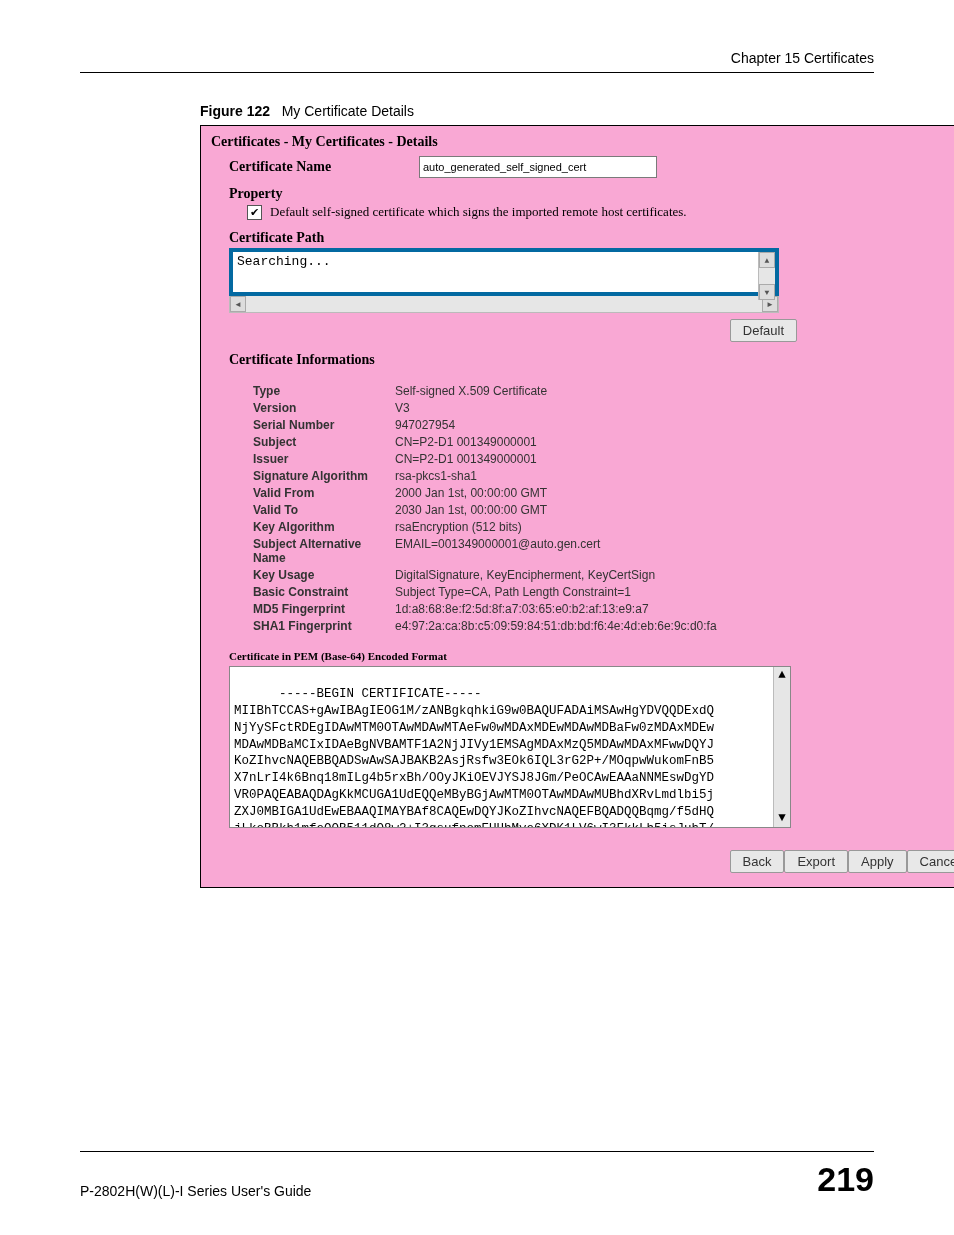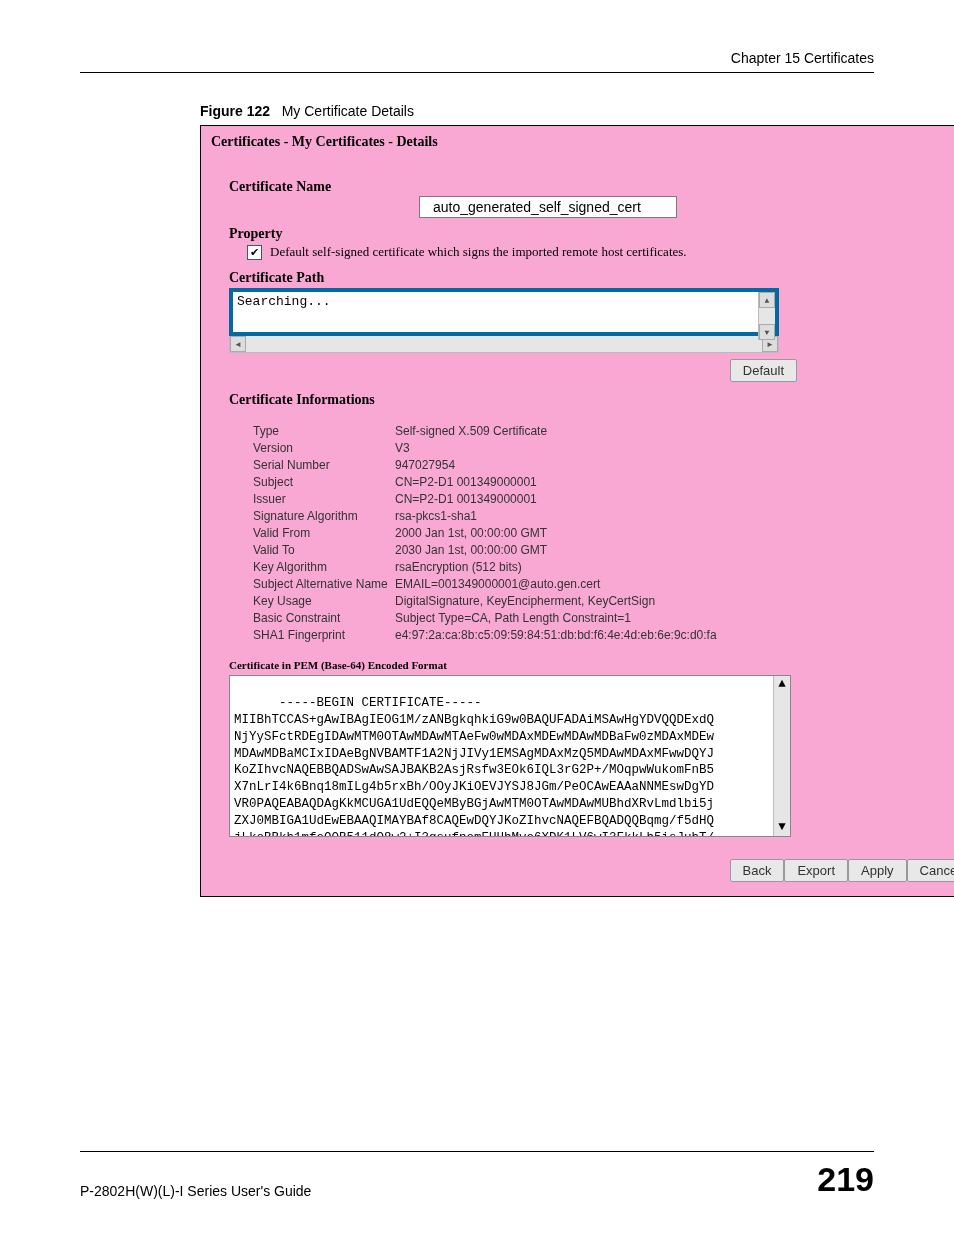--- a/index.html
+++ b/index.html
@@ -52,26 +52,25 @@
     margin: 4px 0 8px 18px;
   }
   .label-bold {
     font-weight: bold;
     font-size: 14px;
     width: 190px;
   }
   .text-input {
     border: 1px solid #7a7a7a;
     font-family: Arial, sans-serif;
-    font-size: 14px;
-    padding: 1px 13px;
+    font-size: 11px;
+    padding: 1px 3px;
     width: 230px;
     height: 18px;
     background: #fff;
-    margin-top: 40px;
   }
   .section-label {
     font-weight: bold;
     font-size: 14px;
     margin: 6px 0 2px 18px;
   }
   .checkbox-row {
     margin-left: 36px;
     font-size: 13px;
     display: flex;
@@ -148,21 +147,21 @@
     cursor: pointer;
     color: #333;
   }
   .info-table {
     margin-left: 40px;
     font-family: Arial, sans-serif;
     font-size: 12px;
     color: #333;
   }
   .info-table td { vertical-align: top; padding: 0 0 1px 0; }
-  .info-table td:first-child { width: 140px; }
+  .info-table td:first-child { width: 140px; font-weight: bold; }
   .pem-label {
     font-weight: bold;
     font-size: 11px;
     margin: 14px 0 4px 18px;
     font-family: "Times New Roman", serif;
   }
   .pem-box {
     margin-left: 18px;
     width: 562px;
     height: 162px;
@@ -302,20 +301,24 @@
           </tr>
       <tr>
             <td>Key Usage</td>
             <td>DigitalSignature, KeyEncipherment, KeyCertSign</td>
           </tr>
       <tr>
             <td>Basic Constraint</td>
             <td>Subject Type=CA, Path Length Constraint=1</td>
           </tr>
       <tr>
+            <td>MD5 Fingerprint</td>
+            <td>1d:a8:68:8e:f2:5d:8f:a7:03:65:e0:b2:af:13:e9:a7</td>
+          </tr>
+      <tr>
             <td>SHA1 Fingerprint</td>
             <td>e4:97:2a:ca:8b:c5:09:59:84:51:db:bd:f6:4e:4d:eb:6e:9c:d0:fa</td>
           </tr>
     </tbody>
       </table>
 
     <div class="pem-label">Certificate in PEM (Base-64) Encoded Format</div>
     <div class="pem-box">
       <span>-----BEGIN CERTIFICATE-----
 MIIBhTCCAS+gAwIBAgIEOG1M/zANBgkqhkiG9w0BAQUFADAiMSAwHgYDVQQDExdQ

